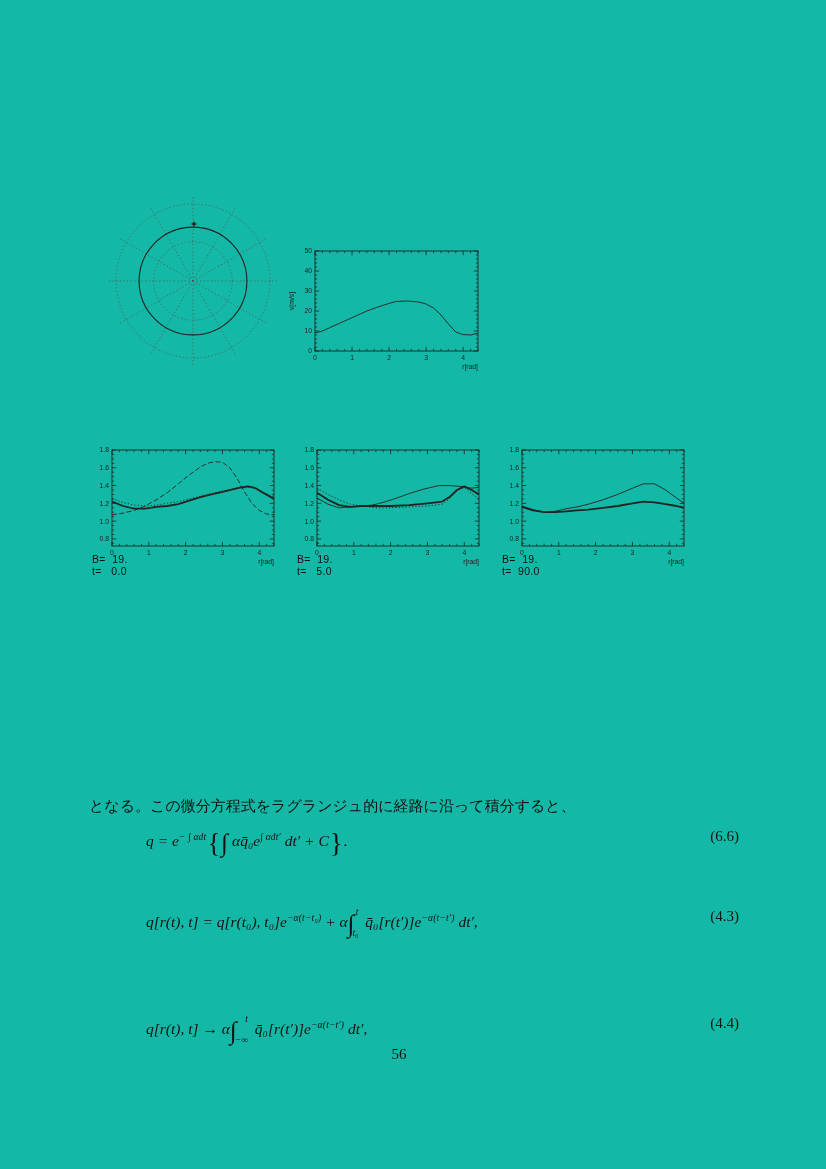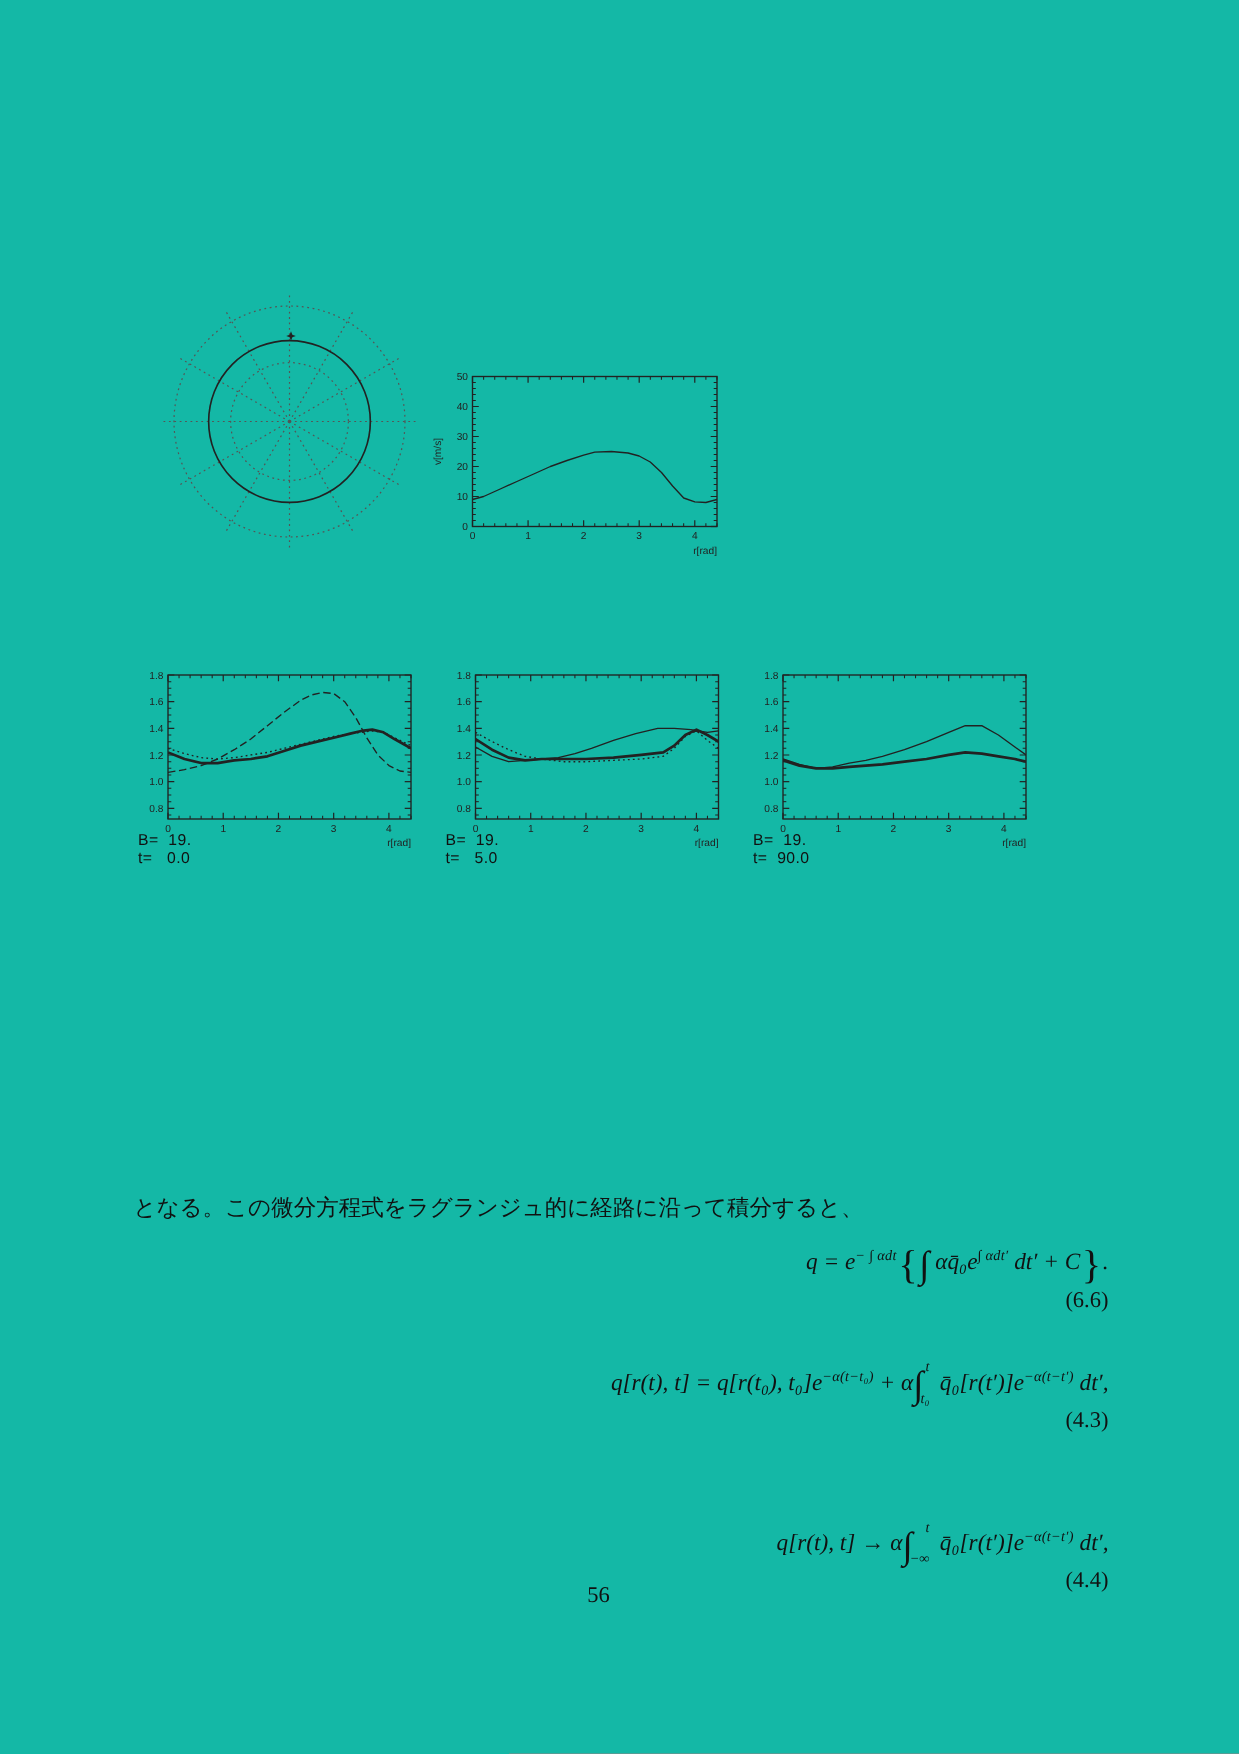--- a/index.html
+++ b/index.html
@@ -16,40 +16,40 @@
   .tick{font:6.8px "Liberation Sans",sans-serif;fill:#222;}
   .chart-foot{font:10.5px "Liberation Sans",sans-serif;fill:#111;letter-spacing:0.3px;}
   .jp{
     position:absolute;
     font-size:15px;line-height:21.5px;
     width:650px;left:89px;
     text-align:justify;
   }
   .eqrow{
     position:absolute;left:89px;width:650px;
-    display:flex;align-items:flex-end;flex-direction:column;
+    display:flex;align-items:flex-start;
   }
   .formula{
     margin-left:57px;
     font-style:italic;
     font-size:15.5px;
     white-space:nowrap;
   }
   .formula sup{font-size:9.5px;vertical-align:6px;letter-spacing:0.2px;}
   .brace{font-style:normal;font-size:27px;vertical-align:-6px;font-weight:300;padding:0 1px;}
   .int-big{font-style:normal;font-size:25px;vertical-align:-5px;}
   .int-lims{
     display:inline-flex;flex-direction:column;justify-content:space-between;
     height:30px;vertical-align:middle;font-size:9.5px;line-height:1;
     margin-left:-2px;margin-right:3px;
   }
   .int-lims .lim-top{align-self:flex-end;}
   .int-lims .lim-bot{align-self:flex-start;}
   .eqnum{margin-left:auto;font-style:normal;font-size:15px;}
-  #page-number{position:absolute;left:0;top:1046px;width:798px;text-align:center;font-size:15px;margin-top:10px;}
+  #page-number{position:absolute;left:0;top:1046px;width:798px;text-align:center;font-size:15px;}
 </style>
 </head>
 <body>
 
 <div id="page">
 
   <div>
     <svg class="chart" style="left:95px;top:190px" width="200" height="200">
         <line x1="98" y1="91" x2="182.7" y2="91" stroke="#555" stroke-width="0.8" stroke-dasharray="1.2 2.4"></line>
         <line x1="98" y1="91" x2="171.352351700542" y2="48.650000000000006" stroke="#555" stroke-width="0.8" stroke-dasharray="1.2 2.4"></line>

